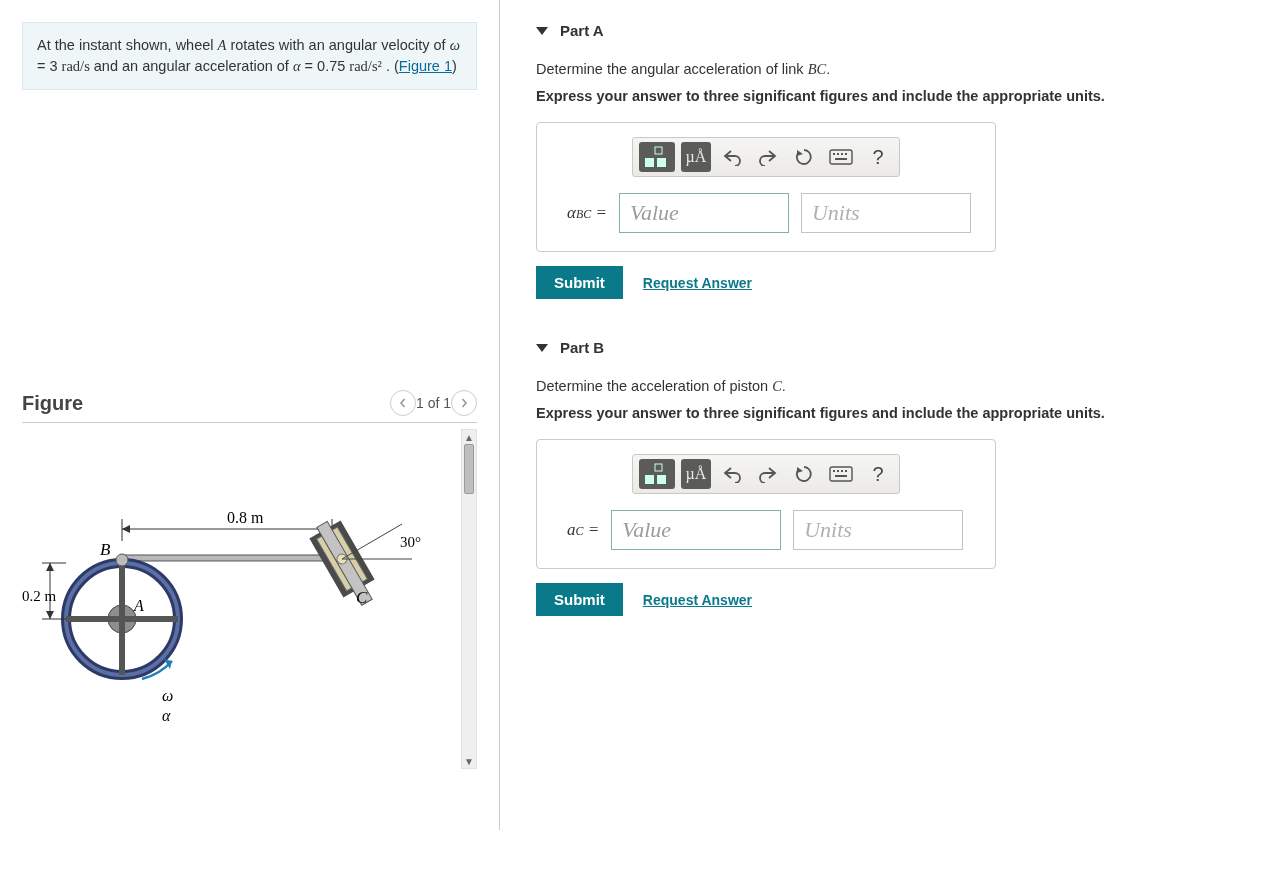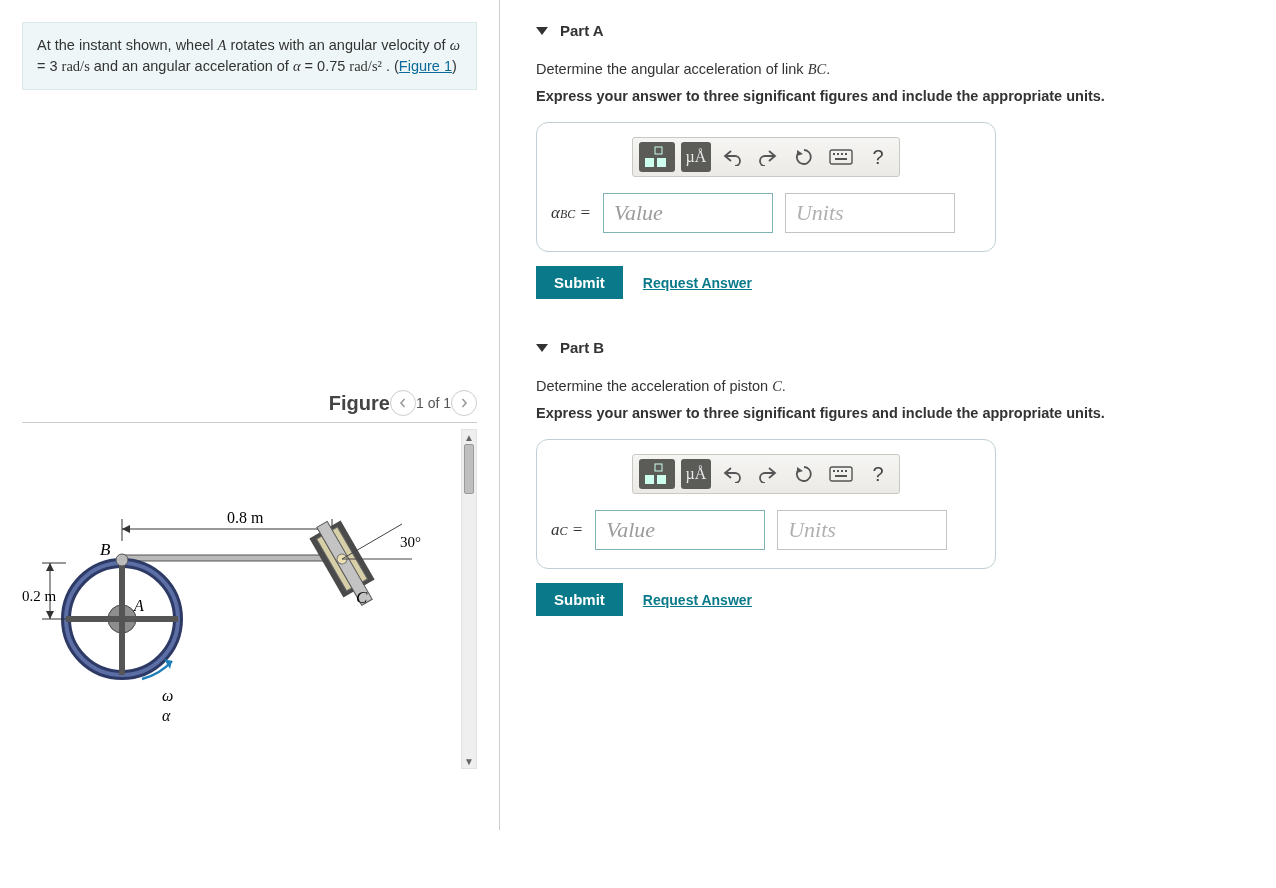--- a/index.html
+++ b/index.html
@@ -15,21 +15,21 @@
     border: 1px solid #dbe8ea;
     padding: 12px 14px;
     line-height: 1.45;
     color: #333;
     font-size: 14.5px;
   }
   .problem-statement .mi { font-style: italic; font-family: "Times New Roman", serif; }
   .problem-statement .mr { font-family: "Times New Roman", serif; }
   .problem-statement a { color: #0a6a9a; }
 
-  .figure-header { display: flex; align-items: center; justify-content: flex-end; margin-top: 300px; border-bottom: 1px solid #ccc; padding-bottom: 6px; }
+  .figure-header { display: flex; align-items: center; justify-content: space-between; margin-top: 300px; border-bottom: 1px solid #ccc; padding-bottom: 6px; }
   .figure-header .figlabel { font-weight: bold; font-size: 20px; color: #444; }
   .pager { display: flex; align-items: center; gap: 0; color: #555; font-size: 14px; }
   .circ-btn {
     width: 26px; height: 26px; border: 1px solid #ccc; border-radius: 50%;
     display: flex; align-items: center; justify-content: center;
     color: #888; background: #fff; cursor: pointer; user-select: none;
   }
   .figure-scroll { position: relative; height: 340px; margin-top: 6px; }
   .figure-scroll .scrollbar { position: absolute; right: 0; top: 0; bottom: 0; width: 16px; background: #efefef; border: 1px solid #e2e2e2; }
   .figure-scroll .scrollbar .thumb { position: absolute; left: 2px; right: 2px; top: 14px; height: 50px; background: #bfbfbf; border: 1px solid #9a9a9a; border-radius: 2px;}
@@ -46,22 +46,22 @@
   .caret-down {
     width: 0; height: 0; border-left: 6px solid transparent; border-right: 6px solid transparent; border-top: 8px solid #333;
   }
   .part-body { padding-left: 0; }
   .prompt { font-size: 14.5px; margin-bottom: 10px; }
   .prompt .mi { font-style: italic; font-family: "Times New Roman", serif; }
   .instr { font-weight: bold; font-size: 14.5px; margin-bottom: 18px; }
 
   .answer-box {
     border: 1px solid #bfcfd4;
-    border-radius: 12px;
-    padding: 14px 14px 18px;
+    border-radius: 4px;
+    padding: 14px 30px 18px;
     width: 460px;
     margin-bottom: 14px;
     position: relative;
   }
   .toolbar {
     background: linear-gradient(#f5f5f3, #eceae6);
     border: 1px solid #c9c9c4;
     border-radius: 3px;
     padding: 4px 6px;
     display: flex; align-items: center; gap: 6px;

